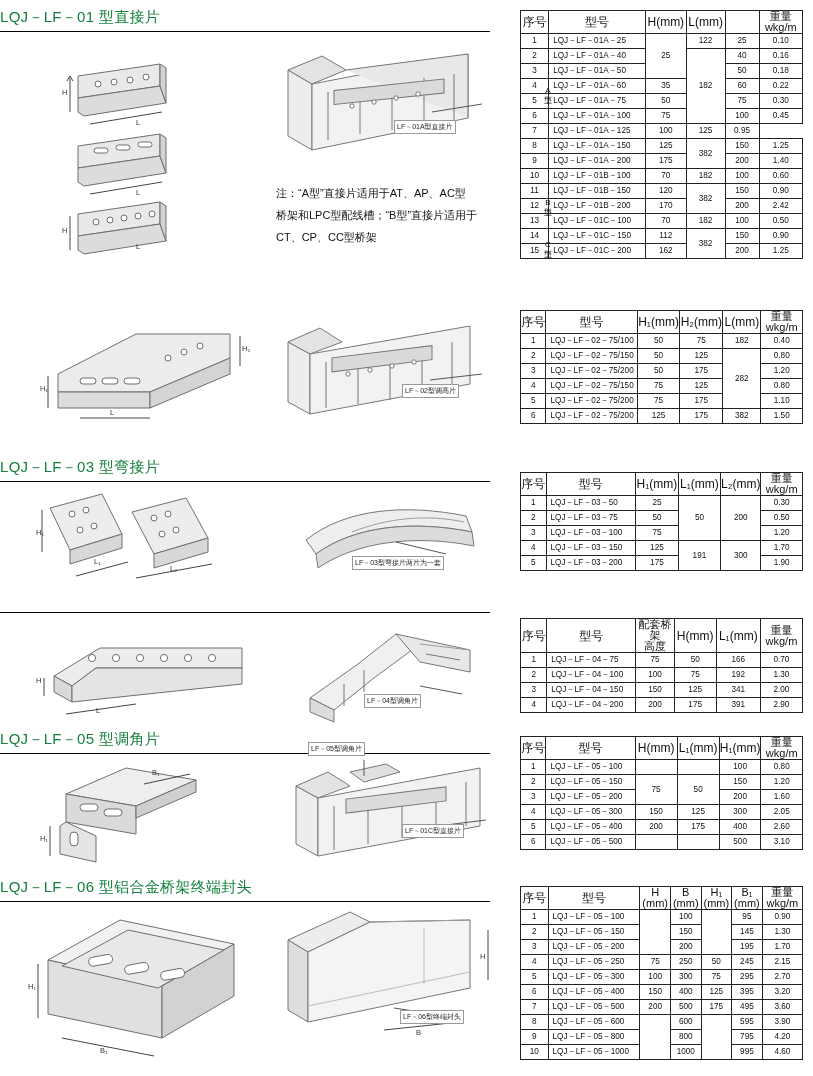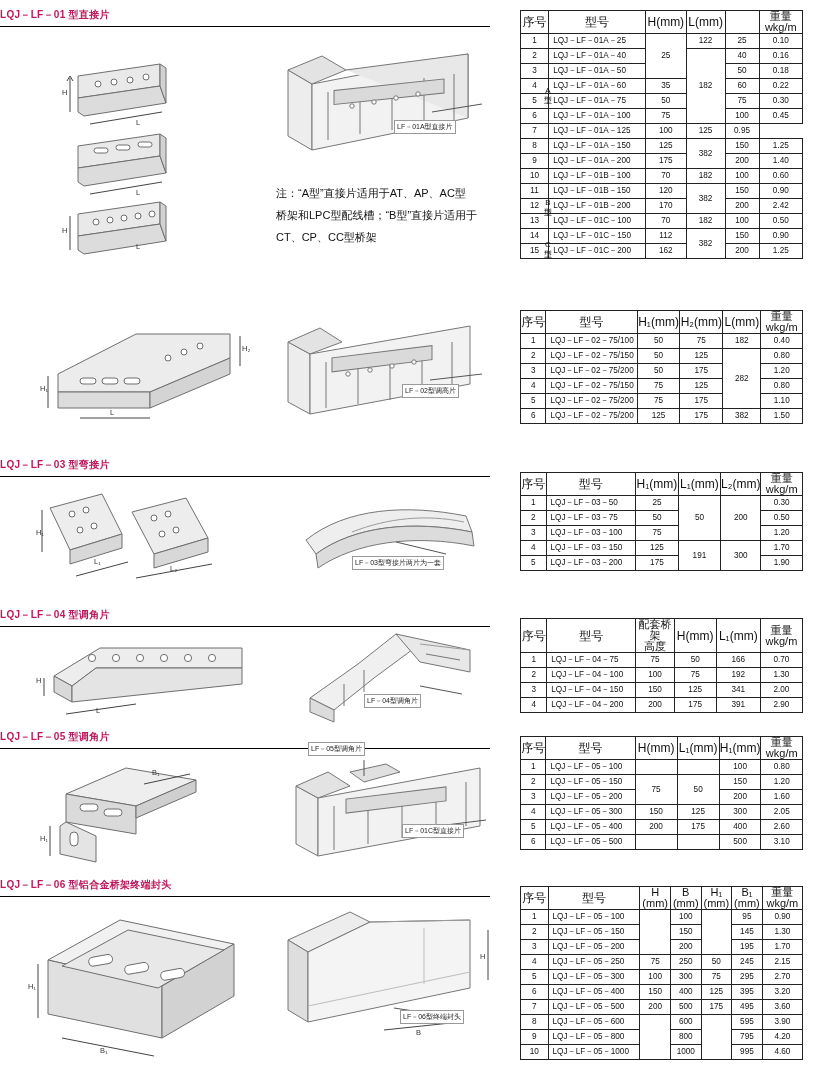--- a/index.html
+++ b/index.html
@@ -1,21 +1,21 @@
 <!DOCTYPE html>
 <html><head>
 <meta charset="utf-8">
 <style>
   html,body{margin:0;padding:0;background:#ffffff;}
   body{width:813px;height:1076px;font-family:"Liberation Sans","DejaVu Sans",sans-serif;color:#111;position:relative;overflow:hidden;}
   .page{position:relative;width:813px;height:1076px;}
 
   
   .section{position:absolute;left:0;width:500px;}
-  .sec-title{font-size:10px;font-weight:bold;color:#be185d;letter-spacing:.3px;}
+  .sec-title{font-size:15px;font-weight:normal;color:#15803d;letter-spacing:.3px;}
   .rule{height:1px;background:#000;margin-top:4px;width:490px;}
 
   
   .draw{position:relative;}
   .lbl{position:absolute;font-size:7.5px;color:#333;}
   .calloutbox{position:absolute;font-size:7px;color:#222;border:1px solid #999;background:#fff;padding:1px 2px;white-space:nowrap;}
 
   
   .tbl{position:absolute;border-collapse:collapse;font-size:8.2px;color:#111;background:#fff;}
   .tbl th,.tbl td{border:1px solid #222;text-align:center;padding:0;height:14px;line-height:14px;font-weight:normal;}
@@ -436,21 +436,20 @@
       <tr>
           <td>5</td>
           <td class="tleft">LQJ－LF－03－200</td>
           <td>175</td>
           <td>1.90</td>
         </tr>
     </tbody>
   </table>
 
   <div class="section" style="top:608px;">
-    <div class="sec-title">LQJ－LF－04 型调角片</div>
     <div class="rule"></div>
   </div>
 
   <div class="draw" style="position:absolute;left:30px;top:640px;width:240px;height:90px;">
     <svg width="240" height="90" viewBox="0 0 240 90">
       <g stroke="#6f6f6f" stroke-width="1" fill="none">
         <path d="M24 36 L70 8 L212 8 L212 28 L66 28 L42 46 Z" fill="#ededed"></path>
         <path d="M24 36 L24 52 L42 62 L42 46 Z" fill="#d9d9d9"></path>
         <path d="M42 46 L42 62 L212 44 L212 28 L66 28 Z" fill="#e4e4e4"></path>
         <circle cx="62" cy="18" r="3.6" fill="#fff"></circle>

